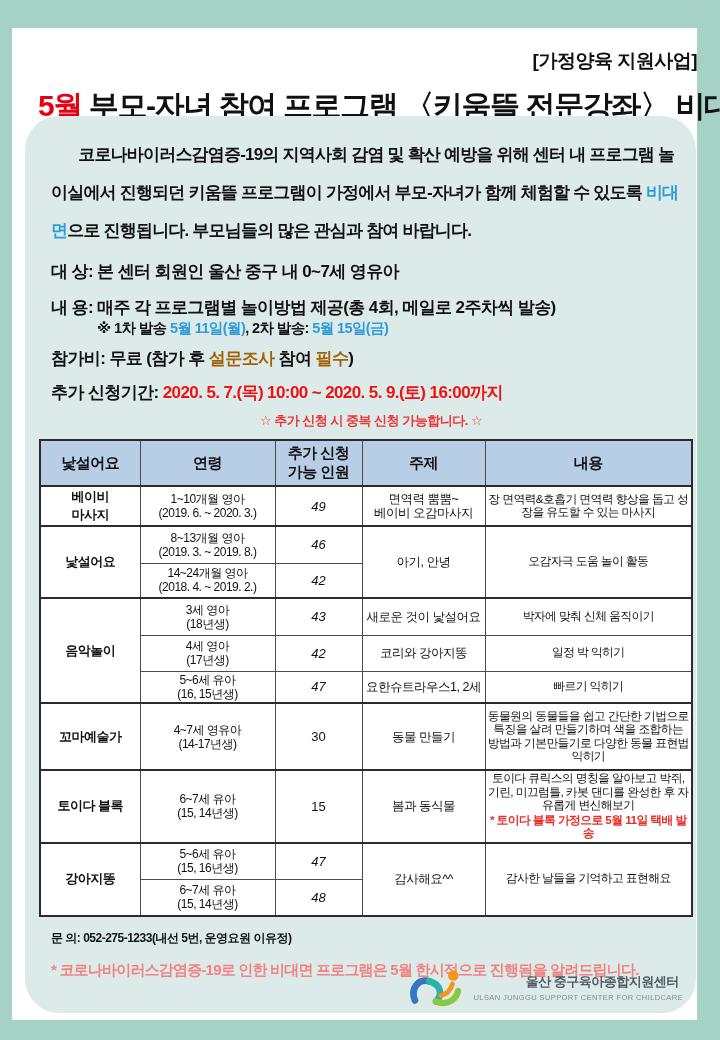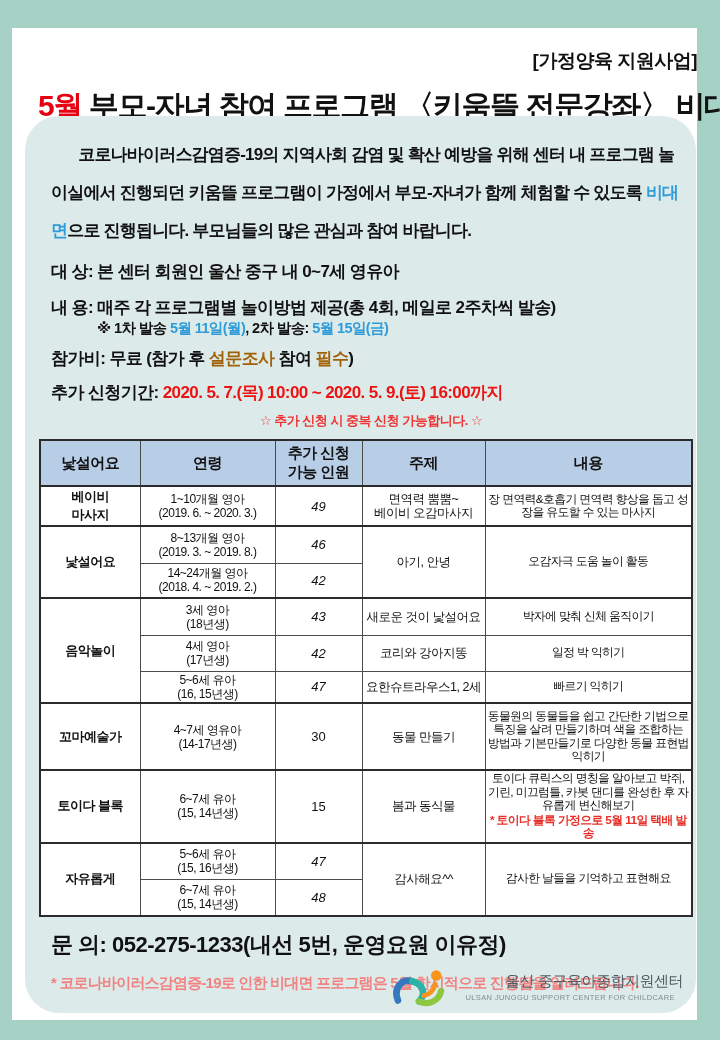--- a/index.html
+++ b/index.html
@@ -54,28 +54,28 @@
   .c-name{font-size:13px;font-weight:bold;letter-spacing:-0.5px;}
   .c-age{font-size:12px;line-height:14px;letter-spacing:-0.5px;}
   .c-cap{font-size:13px;}
   .ital{font-style:italic;}
   .c-topic{font-size:12.5px;line-height:14px;letter-spacing:-0.5px;}
   .c-desc{font-size:11.8px;line-height:13.5px;letter-spacing:-0.6px;border-radius:19px;}
   .rednote{color:#e8302a;font-weight:bold;margin-top:1px;}
   col.w-name{width:100px;} col.w-age{width:135px;} col.w-cap{width:87px;}
   col.w-topic{width:123px;} col.w-desc{width:207px;} .h38{height:38px;} .h37{height:37px;} .h35{height:35px;}
   .h36{height:36px;} .h32{height:32px;} .h67{height:67px;} .h68{height:68px;}
-  .contact{margin:13px 0 0 12px;font-size:22px;font-weight:bold;color:#111;letter-spacing:-0.5px;}
+  .contact{margin:13px 0 0 12px;font-size:12px;font-weight:bold;color:#111;letter-spacing:-0.5px;}
   .notice{margin:14px 0 0 12px;font-size:15px;font-weight:bold;color:#f28282;letter-spacing:-0.8px;}
   .logo{
     position:absolute;right:4px;bottom:6px;
     display:flex;align-items:center;gap:8px;padding:4px 10px;
   }
   .logo-text{display:flex;flex-direction:column;align-items:center;}
-  .logo-kr{font-size:15px;font-weight:normal;color:#4e5a63;letter-spacing:-0.5px;margin-left:48px;}
+  .logo-kr{font-size:13px;font-weight:bold;color:#4e5a63;letter-spacing:-0.5px;margin-left:48px;}
   .logo-en{font-size:7.5px;color:#7f8c92;letter-spacing:0.4px;margin-top:2px;text-align:right;}
 </style>
 </head>
 <body>
 
 <div class="card">
 
   <div class="hdr">
     <div class="cat">[가정양육 지원사업]</div>
     <div class="title"><span class="red">5월</span><span> 부모-자녀 참여 프로그램 〈키움뜰 전문강좌〉 비대면 </span><span class="red">추가 진행 안내</span></div>
@@ -171,21 +171,21 @@
           <td class="c-age pre">6~7세 유아
 (15, 14년생)</td>
           <td class="c-cap">15</td>
           <td class="c-topic">봄과 동식물</td>
           <td class="c-desc">
             <div>토이다 큐릭스의 명칭을 알아보고 박쥐, 기린, 미끄럼틀, 카봇 댄디를 완성한 후 자유롭게 변신해보기</div>
             <div class="rednote">* 토이다 블록 가정으로 5월 11일 택배 발송</div>
           </td>
         </tr>
         <tr class="gtop h37">
-          <td class="c-name" rowspan="2">자유롭게</td>
+          <td class="c-name" rowspan="2">강아지똥</td>
           <td class="c-age pre">5~6세 유아
 (15, 16년생)</td>
           <td class="c-cap ital">47</td>
           <td class="c-topic" rowspan="2">감사해요^^</td>
           <td class="c-desc" rowspan="2">감사한 날들을 기억하고 표현해요</td>
         </tr>
         <tr class="h36">
           <td class="c-age pre">6~7세 유아
 (15, 14년생)</td>
           <td class="c-cap ital">48</td>

